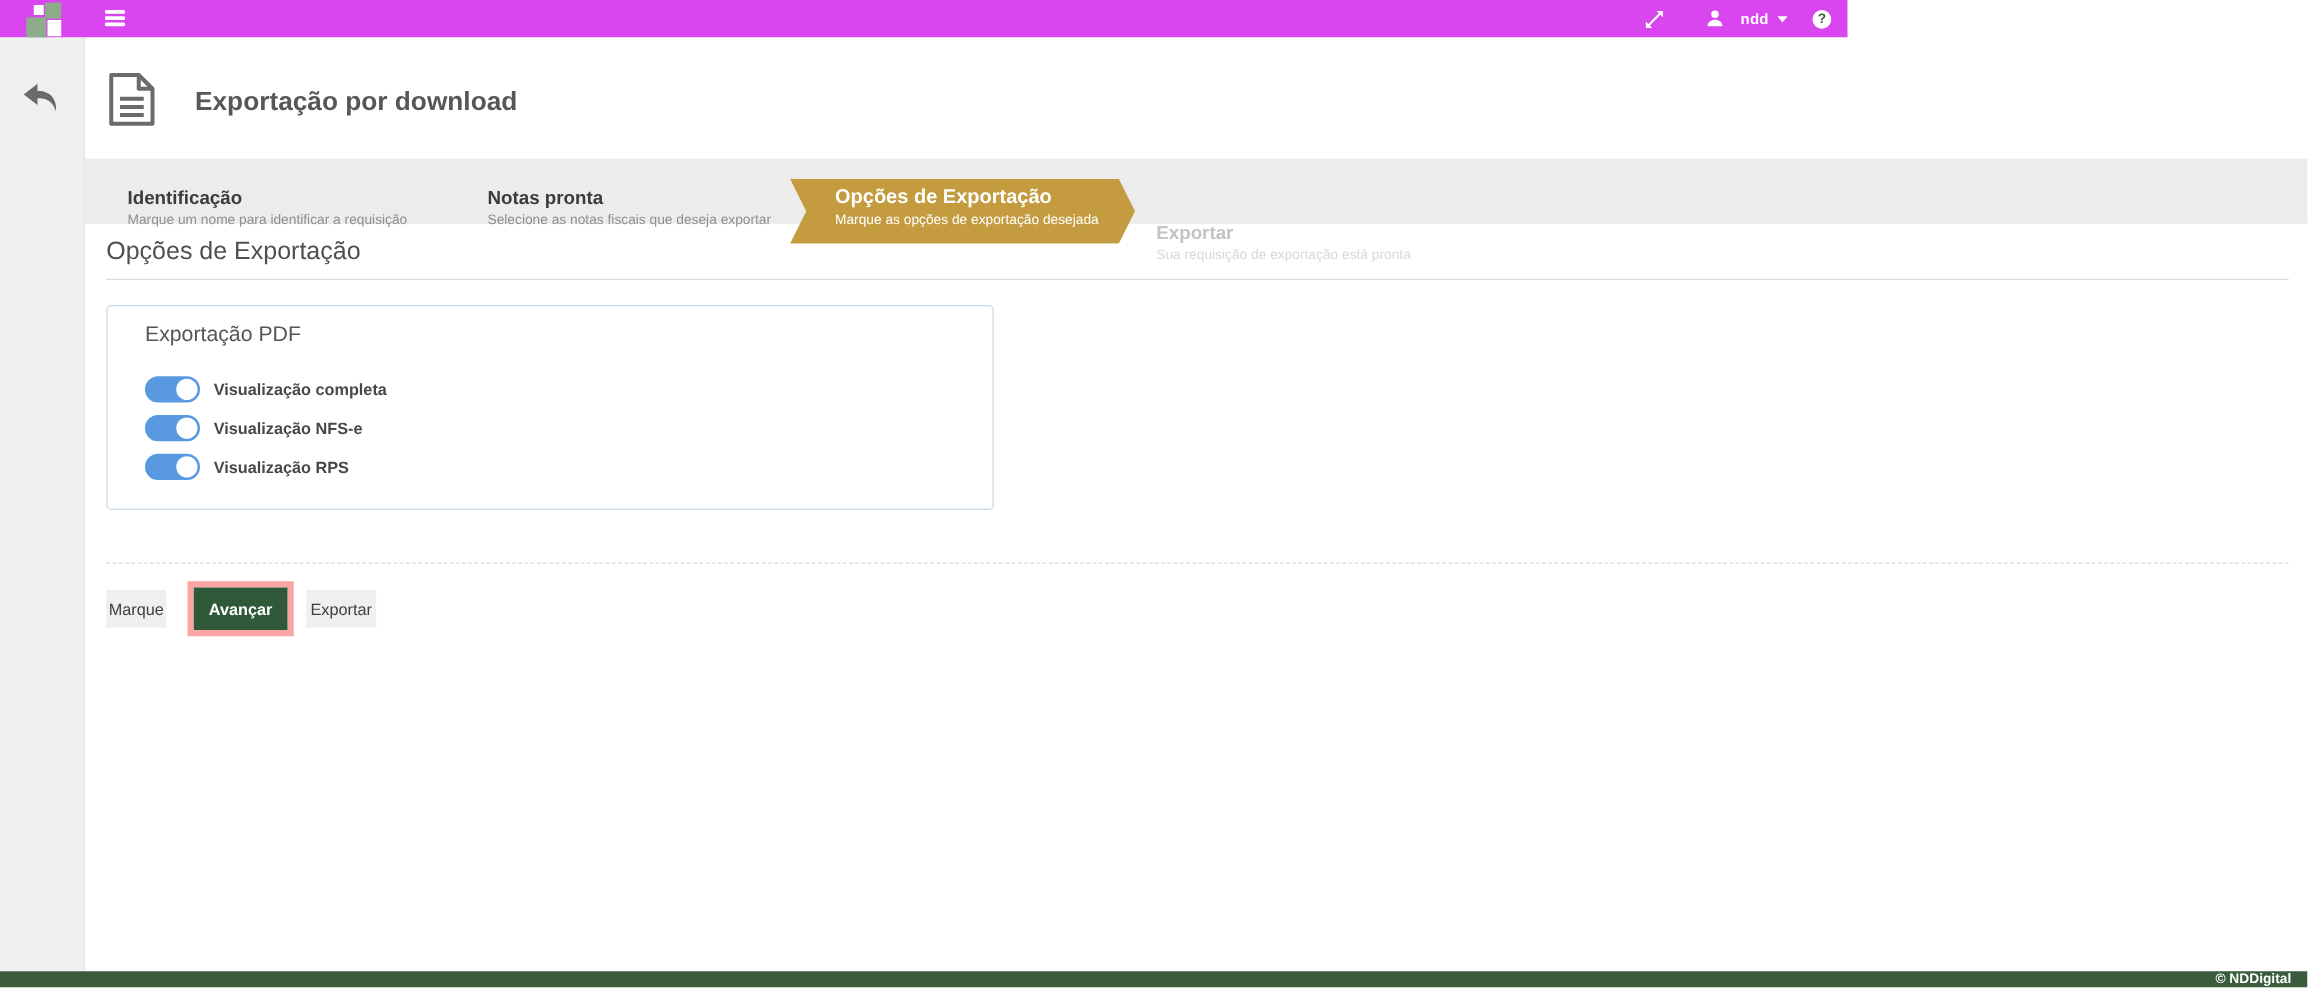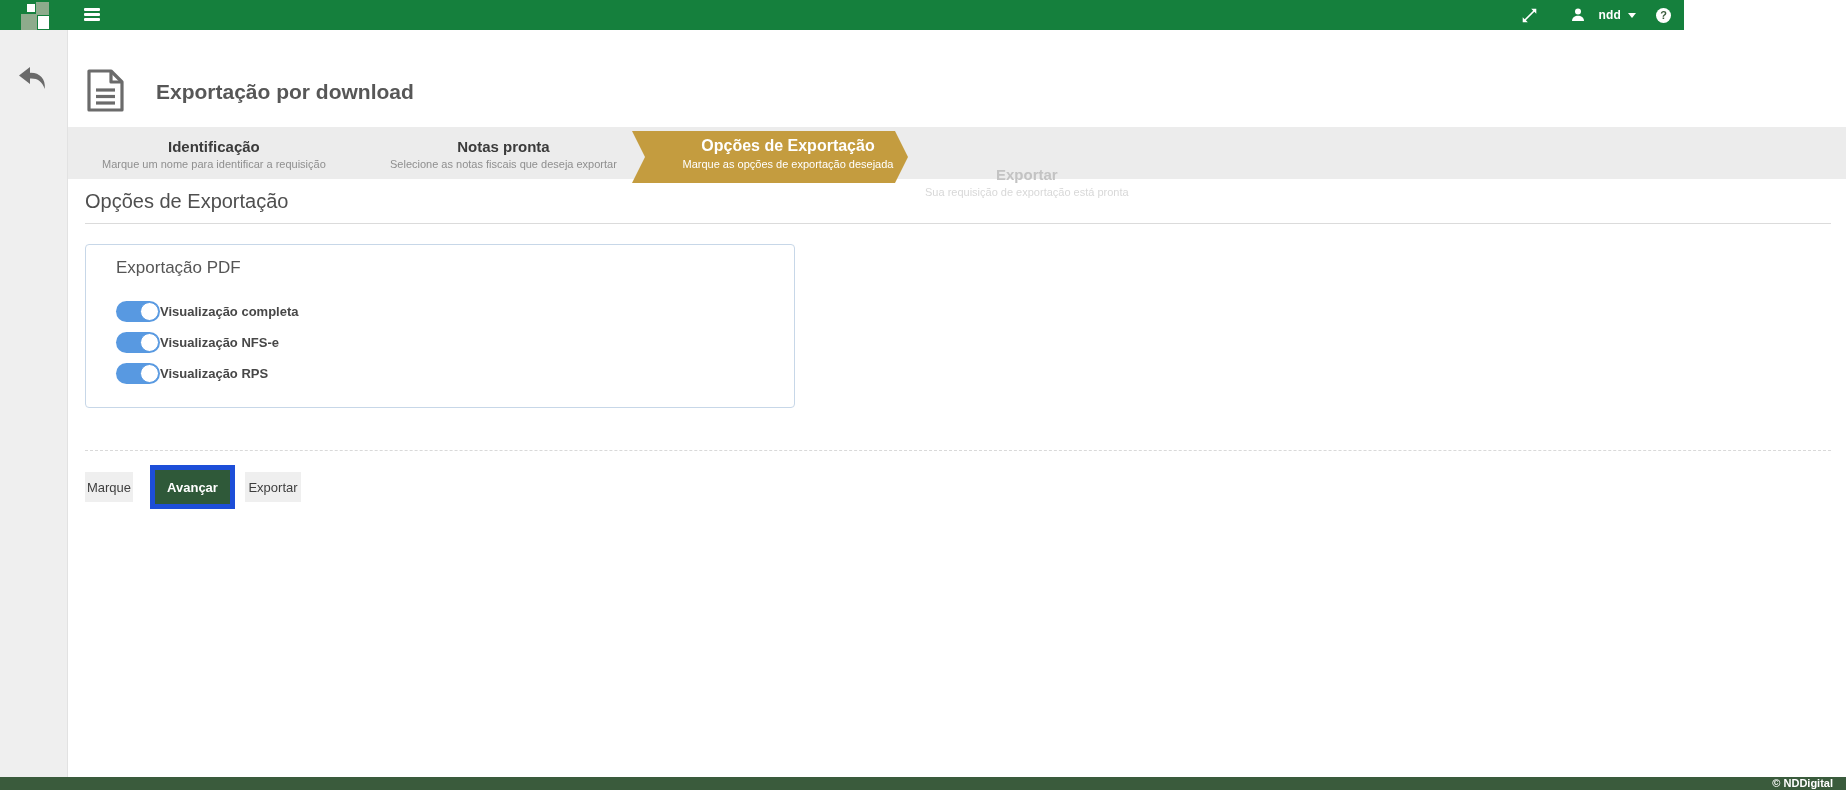--- a/index.html
+++ b/index.html
@@ -1,21 +1,21 @@
 <!DOCTYPE html>
 <html><head>
 <meta charset="utf-8">
 <style>
   * { margin:0; padding:0; box-sizing:border-box; }
   html,body { width:1846px; height:790px; overflow:hidden; background:#fff;
               font-family:"Liberation Sans", sans-serif; }
   .app { position:relative; width:1846px; height:790px; background:#fff; }
 
   
-  .topbar { position:absolute; left:0; top:0; width:1684px; height:30px; background:#15803d;padding-left:40px; }
+  .topbar { position:absolute; left:0; top:0; width:1478px; height:30px; background:#d946ef;padding-left:40px; }
   .logo { position:absolute; left:0; top:0; width:60px; height:30px; }
   .logo i { position:absolute; display:block; }
   .logo .sq-w1 { left:27px; top:4px;  width:8px;  height:8px;  background:#fff; }
   .logo .sq-g1 { left:36px; top:2px;  width:13px; height:13px; background:#8EAB8C; }
   .logo .sq-g2 { left:21px; top:14px; width:16px; height:17px; background:#8EAB8C; }
   .logo .sq-w2 { left:38px; top:16px; width:11px; height:13px; background:#fff; }
   .hamburger { position:absolute; left:84px; top:8px; width:16px; height:14px; cursor:pointer; }
   .hamburger span { display:block; width:16px; height:2.5px; background:#fff; border-radius:1px; margin-bottom:2.5px; }
   .topbar-right { position:absolute; right:0; top:0; height:30px; display:flex; align-items:center; }
   .tb-icon { display:flex; align-items:center; justify-content:center; cursor:pointer; }
@@ -27,27 +27,27 @@
   .help-badge { width:15px; height:15px; background:#fff; color:#3A5B3C; border-radius:50%;
                 font-size:11px; font-weight:bold; text-align:center; line-height:15px; margin-right:13px; }
 
   
   .sidebar { position:absolute; left:0; top:30px; width:68px; height:747px; background:#EFEFEF; border-right:1px solid #E2E2E2; }
   .back-btn { position:absolute; left:18px; top:36px; width:32px; height:26px; cursor:pointer; }
 
   
   .content { position:absolute; left:68px; top:30px; width:1778px; height:747px; background:#fff; }
 
-  .title-row { position:absolute; left:17px; top:38px; height:48px; display:flex; align-items:center; }
+  .title-row { position:absolute; left:17px; top:28px; height:48px; display:flex; align-items:center; }
   .doc-icon { margin-right:30px; }
   .page-title { font-size:21px; font-weight:bold; color:#575757; }
 
   
   .wizard { position:absolute; left:0; top:97px; width:1778px; height:52px; background:#ECECEC; }
-  .step { position:absolute; top:4px; height:52px;text-align:center; }
+  .step { position:absolute; top:16px; height:52px; }
   .step .st-title { font-size:15px; font-weight:bold; color:#3B3B3B; padding-top:7px; }
   .step .st-sub { font-size:11px; color:#8F8F8F; padding-top:3px; }
   .step-1 { left:34px; }
   .step-2 { left:322px; }
   .step-4 { left:857px;margin-top:28px; }
   .step-4 .st-title { color:#C3C3C3; }
   .step-4 .st-sub { color:#D8D8D8; }
   .step-active { left:564px; width:276px; background:#C49C3F;
      clip-path:polygon(0 0, calc(100% - 13px) 0, 100% 50%, calc(100% - 13px) 100%, 0 100%, 13px 50%); }
   .step-active .st-title { color:#fff; font-size:16px; padding-left:36px; padding-top:6px; }
@@ -62,32 +62,32 @@
            border:1px solid #C7D7E8; border-radius:4px; background:#fff; }
   .panel-col { position:absolute; top:13px; }
   .col-pdf { left:30px; }
   .col-xml { left:445px; }
   .panel-col h3 { font-size:17px; font-weight:normal; color:#555; margin-bottom:22px; }
   .toggle-row { display:flex; align-items:center; height:22px; margin-bottom:9px; }
   .toggle { position:relative; width:44px; height:21px; border-radius:11px; background:#5899E1;
             display:inline-block; cursor:pointer; flex:0 0 auto; }
   .toggle .knob { position:absolute; right:1px; top:1px; width:19px; height:19px; border-radius:50%;
                   background:#fff; border:1.5px solid #5899E1; }
-  .toggle-label { font-size:13px; font-weight:600; color:#474747; }
+  .toggle-label { margin-left:11px; font-size:13px; font-weight:600; color:#474747; }
 
   
   .dashed { position:absolute; left:17px; top:420px; width:1746px; border-top:1px dashed #D9D9D9; }
 
   
   .btn { position:absolute; border:none; background:#EFEFEF; color:#3F3F3F; font-size:13px;
          font-family:"Liberation Sans", sans-serif; cursor:pointer; }
   .btn-voltar  { left:17px;  top:442px; width:48px; height:30px; }
   .btn-cancel  { left:177px; top:442px; width:56px; height:30px; }
   .highlight-box { position:absolute; left:82px; top:435px; width:85px; height:44px;
-                   border:5px solid #1d4ed8; display:flex; }
+                   border:5px solid #fca5a5; display:flex; }
   .btn-avancar { width:100%; height:100%; border:none; background:#2F5939; color:#fff;
                  font-size:13px; font-weight:bold; font-family:"Liberation Sans", sans-serif; cursor:pointer; }
 
   
   .footer { position:absolute; left:0; top:777px; width:1846px; height:13px; background:#3A5B3C;
             color:#fff; font-size:11px; font-weight:bold; line-height:13px; text-align:right;
             padding-right:13px; }
 </style>
 </head>
 <body>

